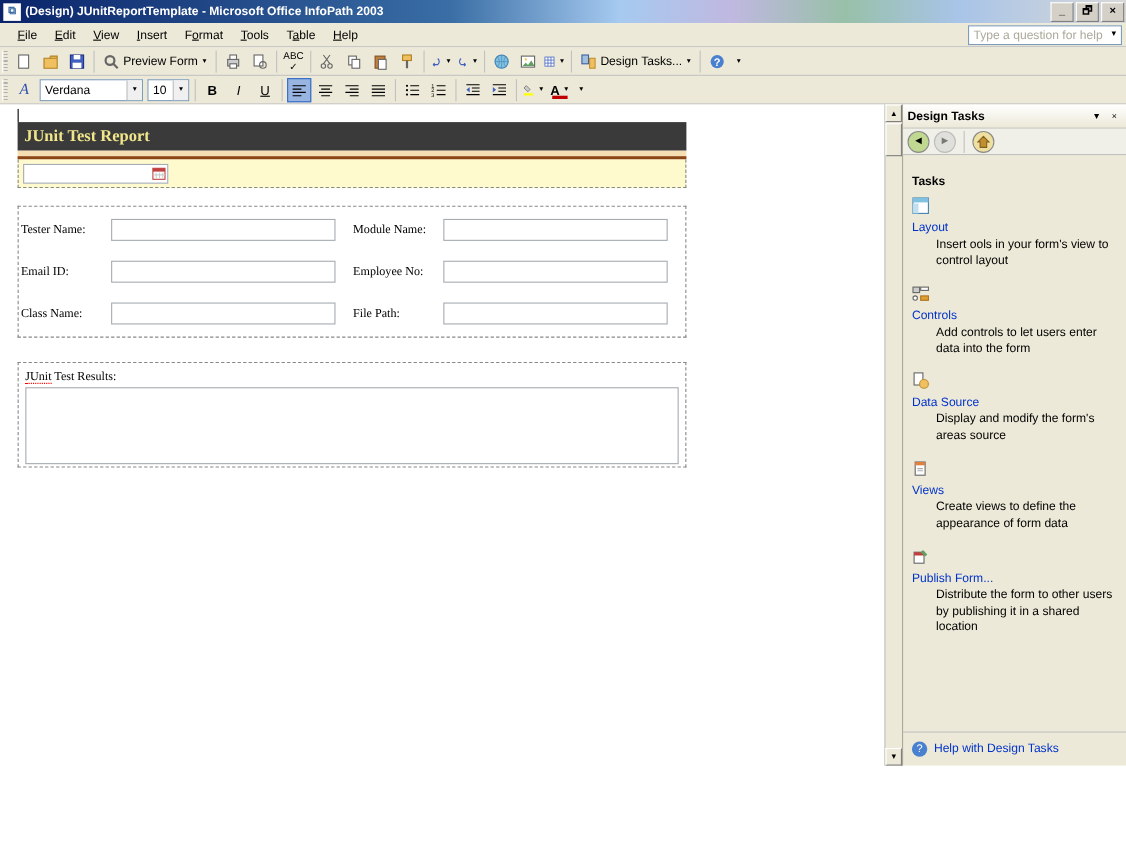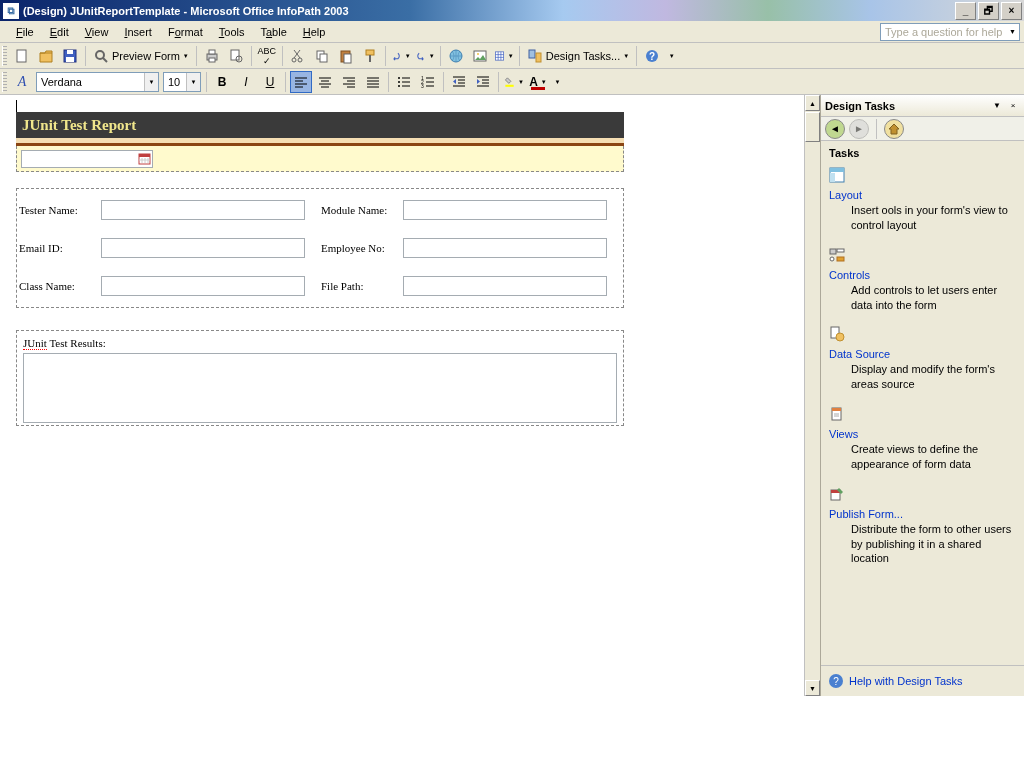--- a/index.html
+++ b/index.html
@@ -25,21 +25,21 @@
 .grip { width: 5px; height: 20px; margin-right: 3px; background: repeating-linear-gradient(to bottom, #b0b0b0 0 1px, transparent 1px 3px); border-left:1px solid #fff; }
 .tbtn { width: 22px; height: 22px; display: inline-flex; align-items: center; justify-content: center; margin: 0 1px; cursor: default; border:1px solid transparent; font-size:12px; }
 .tbtn svg { width:16px; height:16px; }
 .tbtn.active { border:1px solid #316ac5; background:#98b5e2; }
 .tsep { width: 1px; height: 20px; background: #c0c0c0; margin: 0 3px; }
 .tlabel { display: inline-flex; align-items: center; padding: 0 4px; height: 22px; cursor: default; }
 .dd-arrow { font-size:6px; margin-left:3px; color:#000; }
 
 .combo { height: 20px; border: 1px solid #7f9db9; background: #fff; display: flex; align-items: center; padding-left: 4px; margin: 0 2px; font-size:11px; }
 .combo .dd { margin-left: auto; width: 14px; height:18px; display:flex; align-items:center; justify-content:center; font-size:6px; background:#f0f0f0; border-left:1px solid #c0c0c0; }
-.font-combo { width: 123px; }
+.font-combo { width: 94px; }
 .size-combo { width: 38px; }
 
 
 .mainarea { display: flex; height: calc(768px - 21px - 22px - 26px - 26px - 72px); }
 .canvas-wrap { flex: 1; display:flex; position:relative; }
 .canvas-scroll { width:16px; background:#ece9d8; border-left:1px solid #c0c0c0; position:relative; }
 .canvas-scroll .thumb-up, .canvas-scroll .thumb-down { height:16px; background:#ece9d8; border:1px solid #fff; border-right-color:#808080; border-bottom-color:#808080; display:flex; align-items:center; justify-content:center; font-size:7px; }
 .canvas-scroll .thumb-down { position:absolute; bottom:0; left:0; right:0; }
 .canvas-scroll .thumb { position:absolute; top:17px; left:0; right:0; height:30px; background:#ece9d8; border:1px solid #fff; border-right-color:#808080; border-bottom-color:#808080; }
 .canvas { flex:1; background: #fff; padding: 4px 16px; overflow:hidden; }
@@ -71,21 +71,21 @@
 .results-input { margin-top: 4px; height: 70px; border: 1px solid #a5acb2; background:#fff; }
 
 
 .taskpane { width: 204px; background: #ece9d8; border-left: 1px solid #aca899; display:flex; flex-direction:column; }
 .tp-header { height: 22px; display:flex; align-items:center; padding: 0 4px; background: linear-gradient(#fff,#ece9d8); border-bottom:1px solid #c0c0c0; }
 .tp-header .title { font-weight:bold; flex:1; }
 .tp-header .btn { width:14px; height:14px; display:inline-flex; align-items:center; justify-content:center; font-size:8px; margin-left:2px; cursor:default; }
 .tp-nav { height: 24px; display:flex; align-items:center; padding: 0 4px; gap:4px; background:#f0f0e8; border-bottom:1px solid #c0c0c0; }
 .tp-nav .navbtn { width:20px; height:20px; border-radius:10px; background:#c0d890; display:flex; align-items:center; justify-content:center; font-size:10px; border:1px solid #8a8a8a; }
 .tp-nav .navbtn.disabled { filter:grayscale(1) opacity(0.5); }
-.tp-body { flex:1; padding: 6px 8px; overflow:auto; }
+.tp-body { flex:1; padding: 18px 8px; overflow:auto; }
 .tp-section { font-weight:bold; margin-bottom:8px; }
 .tp-item { margin-bottom: 14px; }
 .tp-item .row { display:flex; gap:6px;flex-direction:column; }
 .tp-item .ico { width:16px; height:16px; flex-shrink:0; }
 .tp-item a { color:#0033cc; text-decoration:none; }
 .tp-item .desc { margin-left: 22px; margin-top: 2px; color:#000; line-height:1.35; }
 .tp-footer { padding: 8px; border-top: 1px solid #c0c0c0; }
 .tp-footer .row { display:flex; gap:6px; align-items:center; }
 .tp-footer .qico { width:14px; height:14px; border-radius:7px; background:#4a80d0; color:#fff; font-size:10px; display:flex; align-items:center; justify-content:center; }
 .tp-footer a { color:#0033cc; text-decoration:none; }

